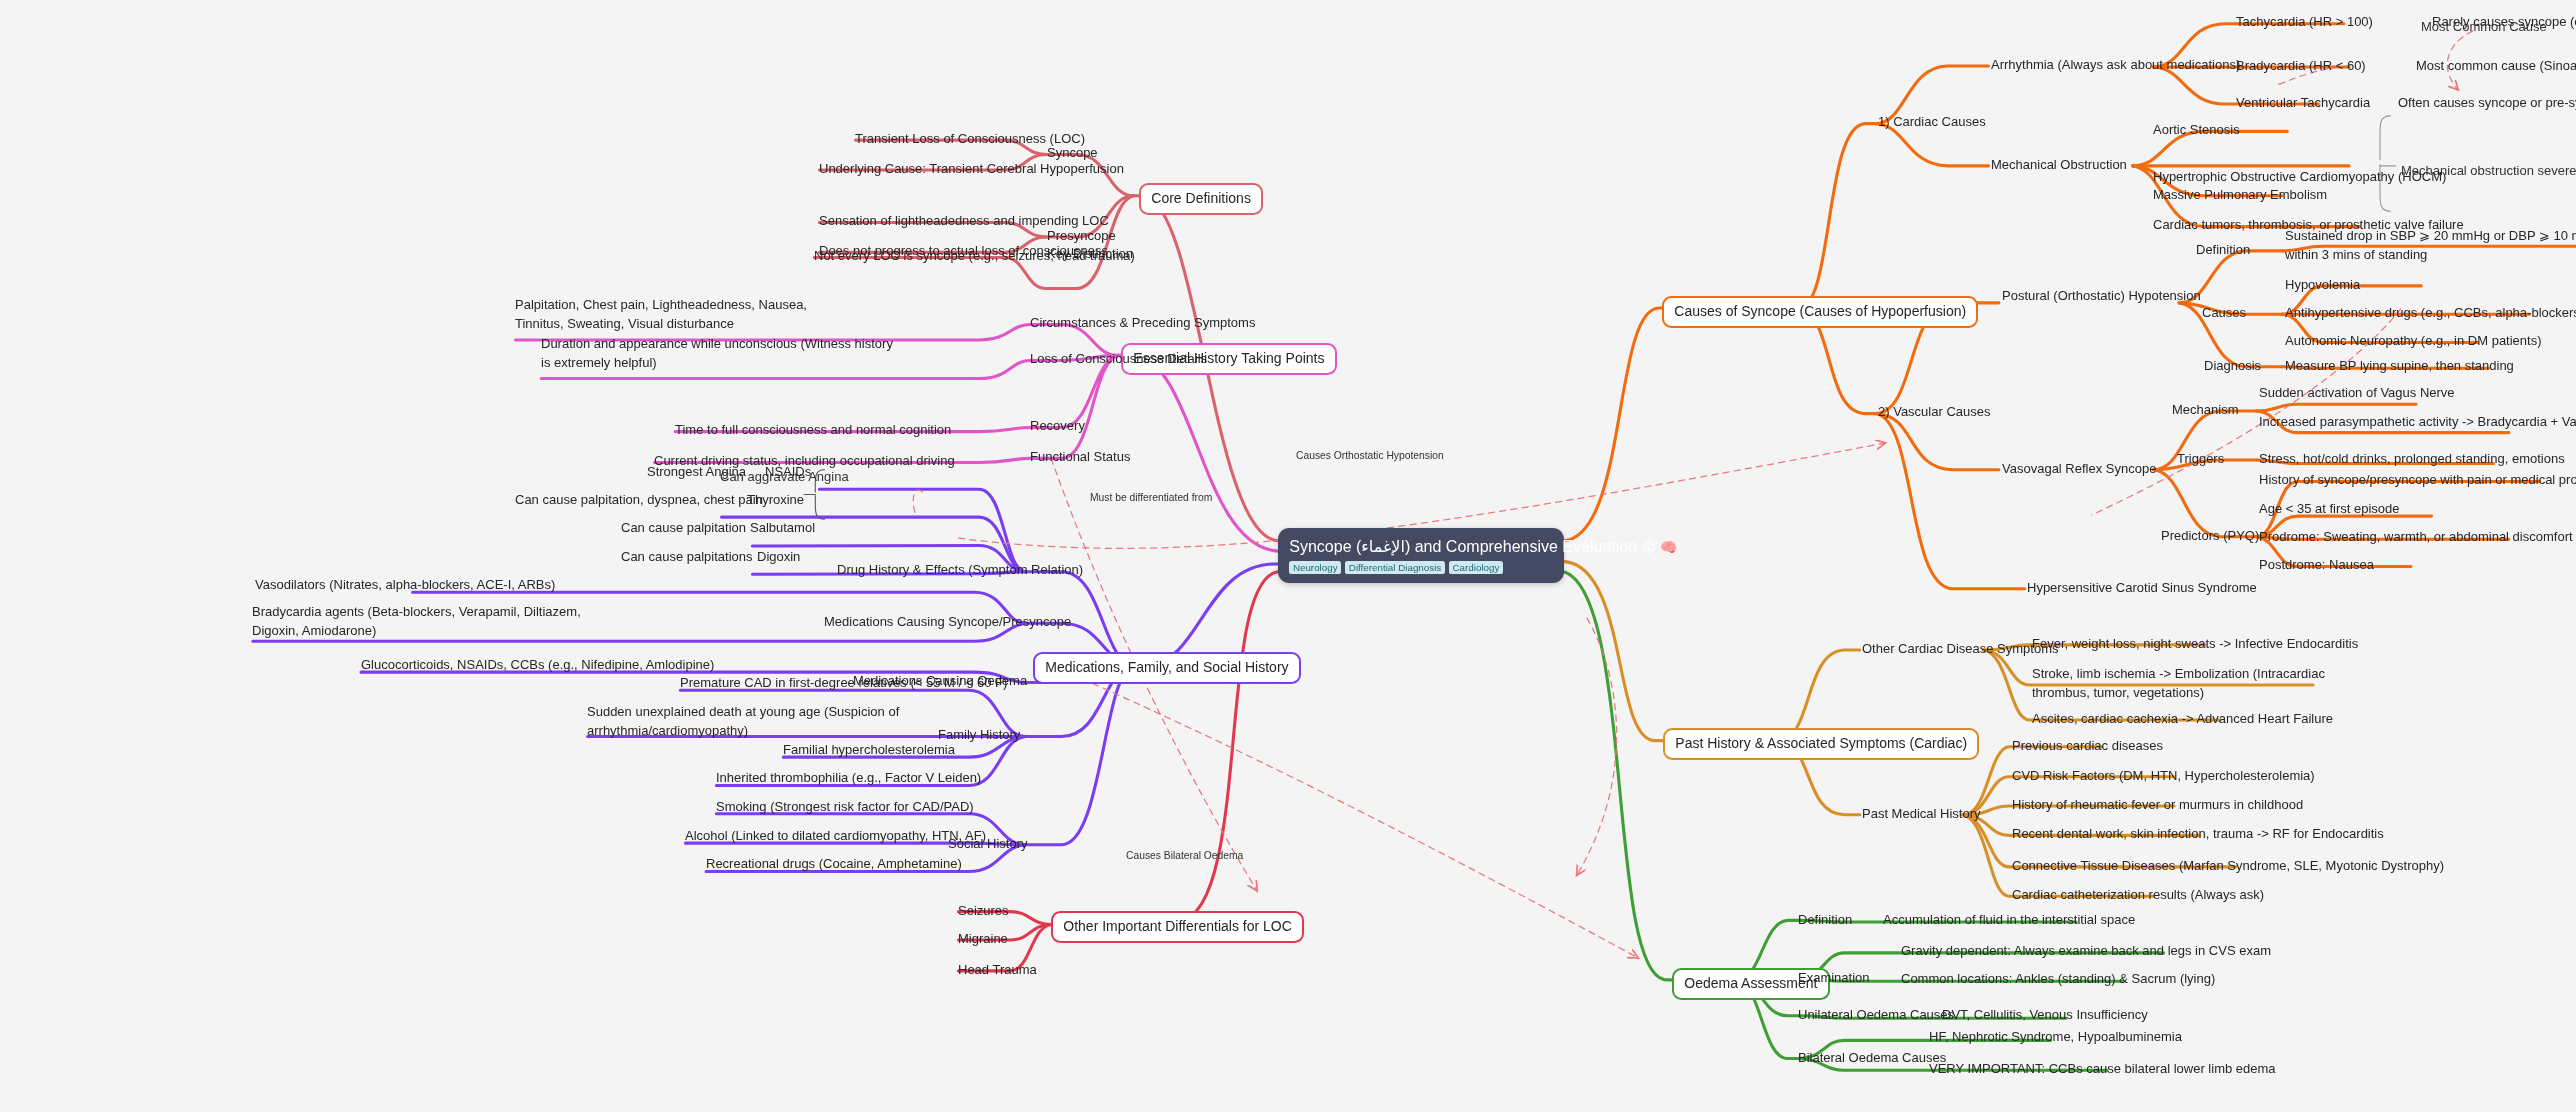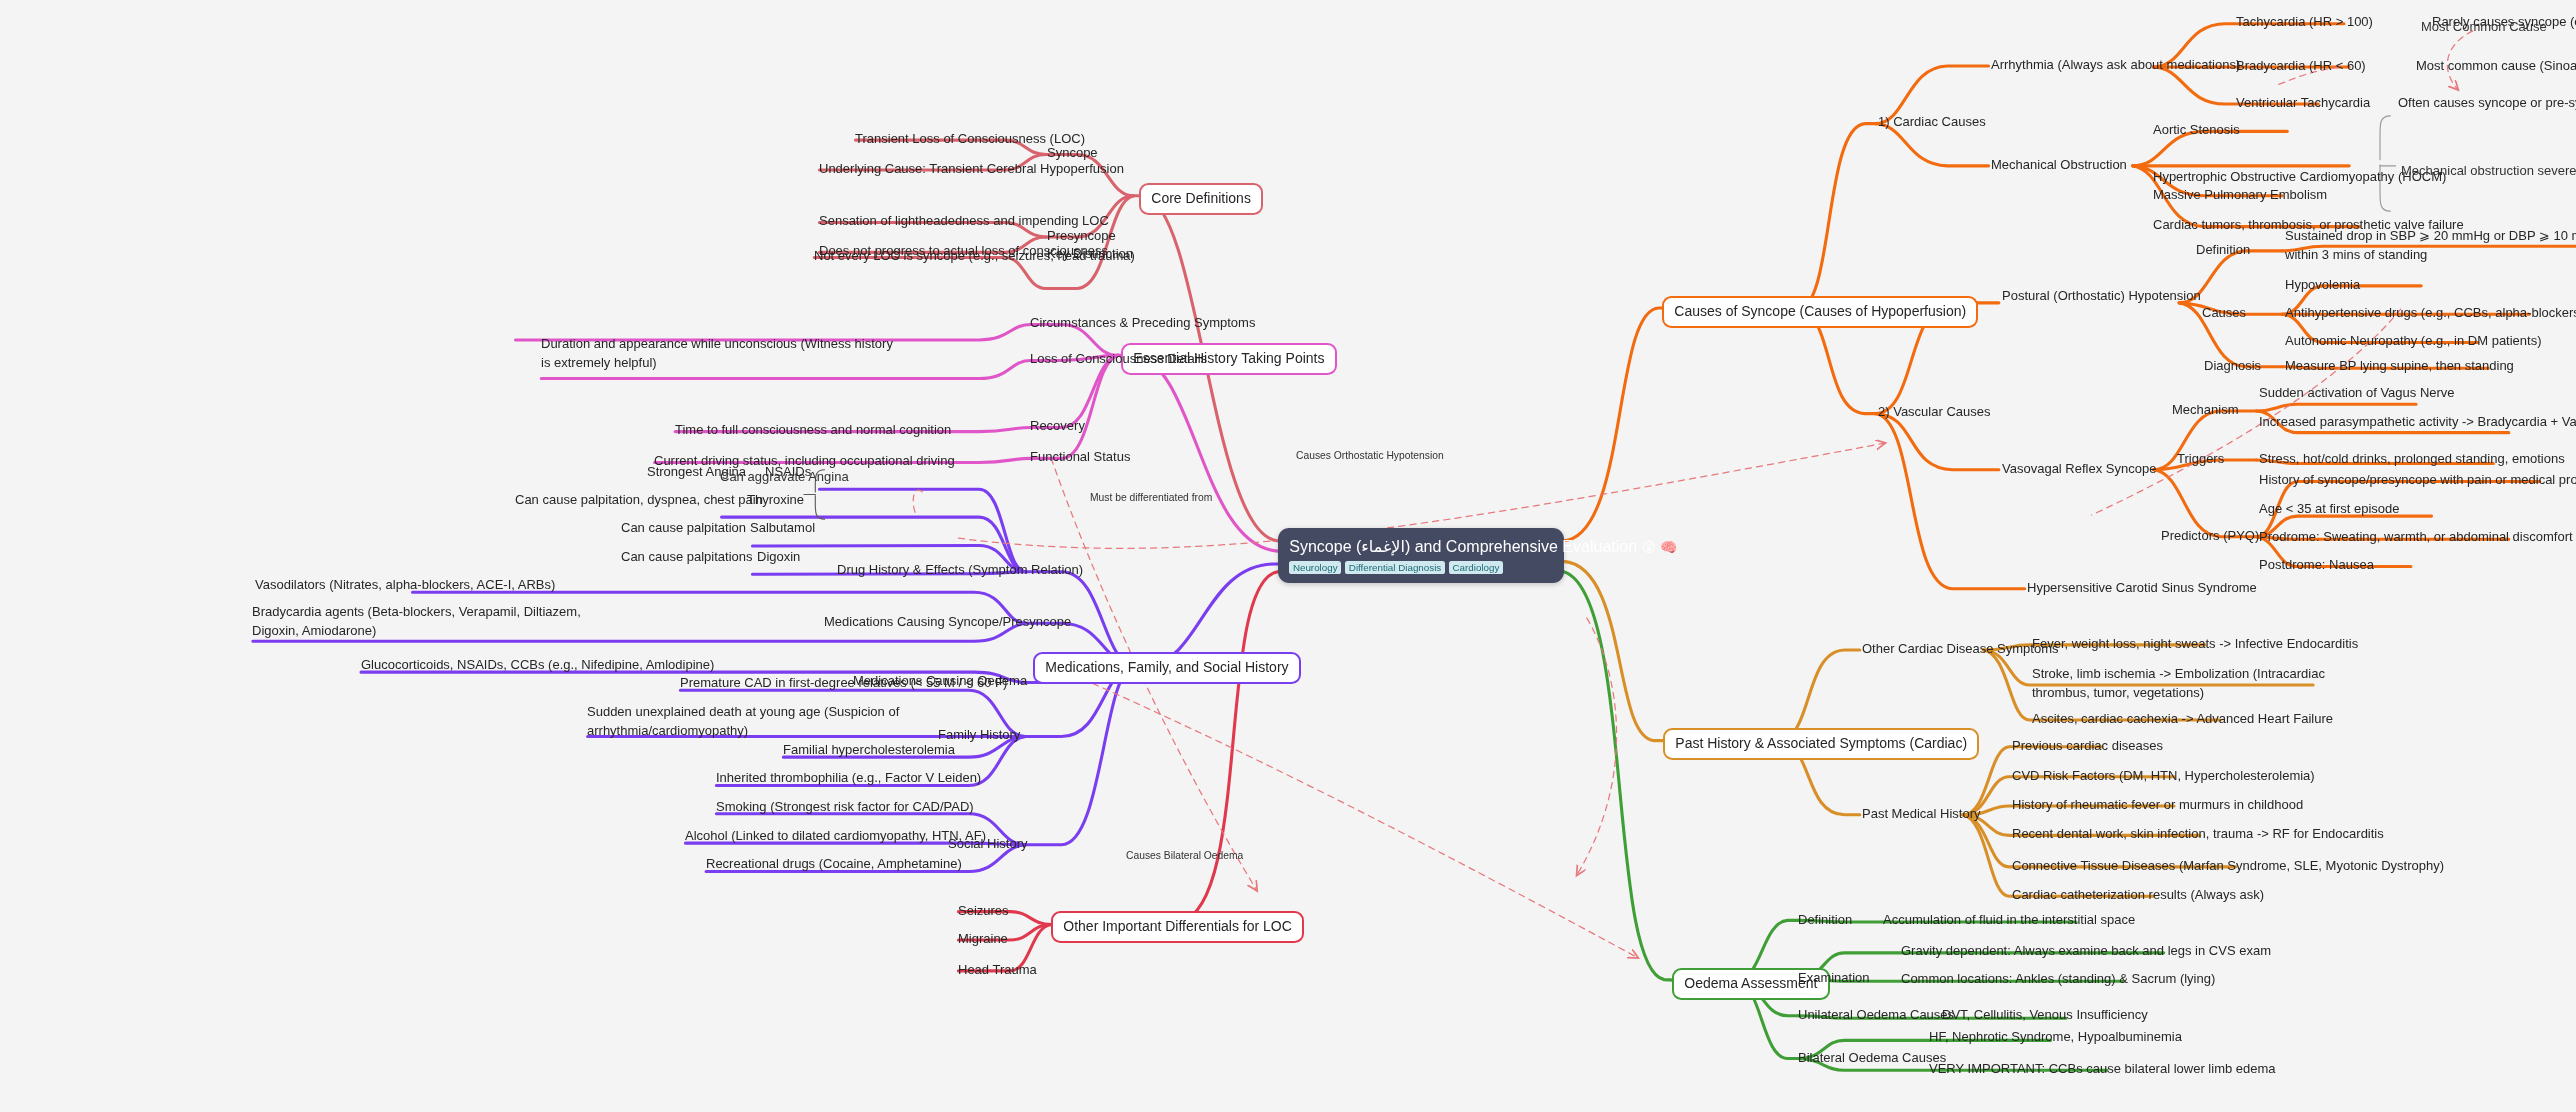--- a/index.html
+++ b/index.html
@@ -217,20 +217,21 @@
 <div class="node leaf" style="left:819px;top:161px;">Underlying Cause: Transient Cerebral Hypoperfusion</div>
 <div class="node leaf" style="left:819px;top:213px;">Sensation of lightheadedness and impending LOC</div>
 <div class="node leaf" style="left:819px;top:243px;">Does not progress to actual loss of consciousness</div>
 <div class="node leaf" style="left:814px;top:248px;">Not every LOC is syncope (e.g., seizures, head trauma)</div>
 
 <div class="node branch" style="left:1121px;top:343px;border-color:#e056c8;">Essential History Taking Points</div>
 <div class="node mid" style="left:1030px;top:315px;">Circumstances &amp; Preceding Symptoms</div>
 <div class="node mid" style="left:1030px;top:351px;">Loss of Consciousness Details</div>
 <div class="node mid" style="left:1030px;top:418px;">Recovery</div>
 <div class="node mid" style="left:1030px;top:449px;">Functional Status</div>
+<div class="node leaf wrap" style="left:515px;top:296px;width:330px;">Palpitation, Chest pain, Lightheadedness, Nausea, Tinnitus, Sweating, Visual disturbance</div>
 <div class="node leaf wrap" style="left:541px;top:335px;width:361px;">Duration and appearance while unconscious (Witness history is extremely helpful)</div>
 <div class="node leaf" style="left:675px;top:422px;">Time to full consciousness and normal cognition</div>
 <div class="node leaf" style="left:654px;top:453px;">Current driving status, including occupational driving</div>
 
 <div class="node branch" style="left:1033px;top:652px;border-color:#7a3df0;">Medications, Family, and Social History</div>
 <div class="node mid" style="left:837px;top:562px;">Drug History &amp; Effects (Symptom Relation)</div>
 <div class="node mid" style="left:824px;top:614px;">Medications Causing Syncope/Presyncope</div>
 <div class="node mid" style="left:853px;top:673px;">Medications Causing Oedema</div>
 <div class="node mid" style="left:938px;top:727px;">Family History</div>
 <div class="node mid" style="left:948px;top:836px;">Social History</div>

